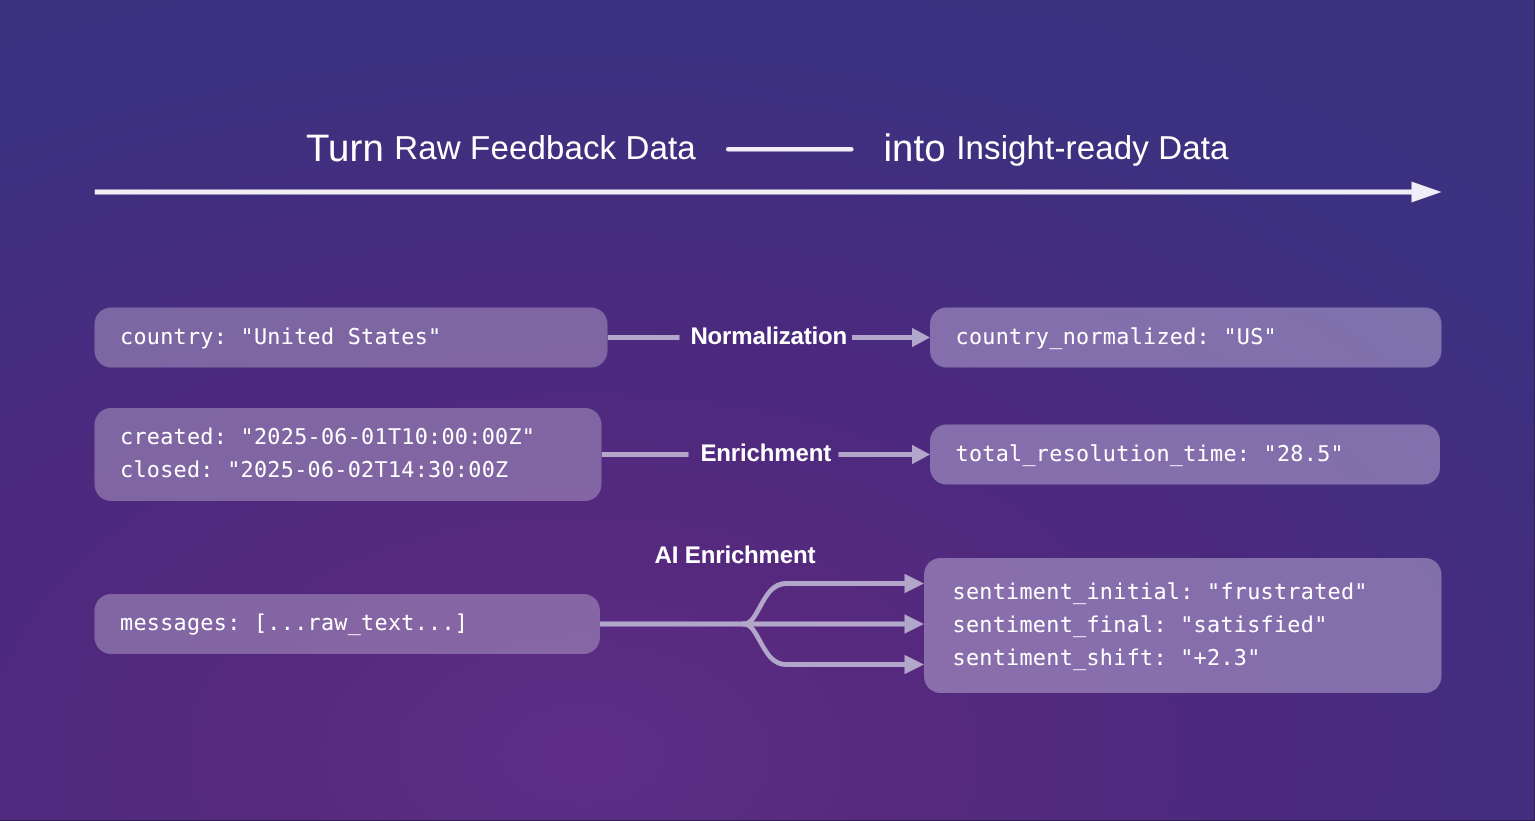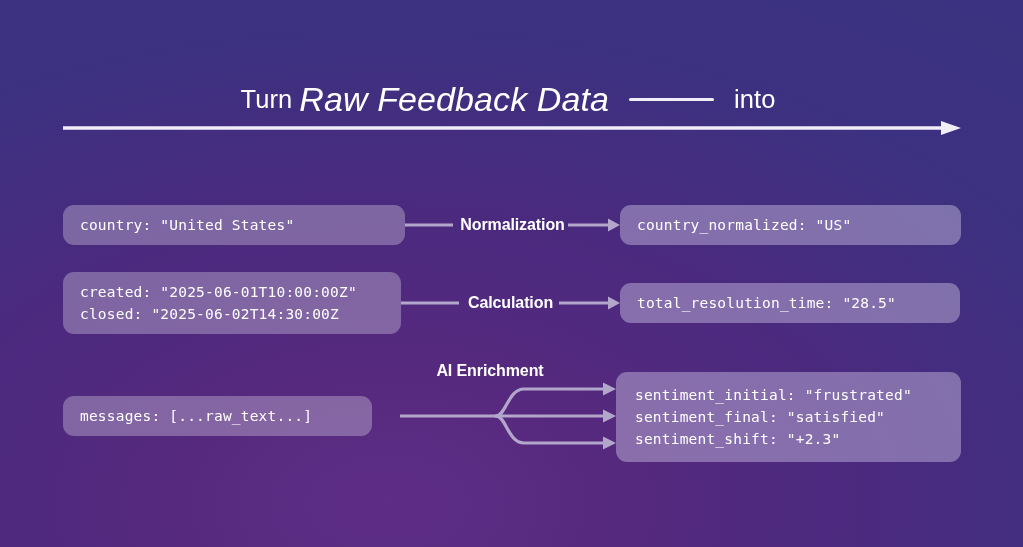--- a/index.html
+++ b/index.html
@@ -33,22 +33,21 @@
     gap: 0;
     white-space: nowrap;
   }
   .title-word {
     color: #ffffff;
     font-size: 25.5px;
     letter-spacing: 0.1px;
   }
   .title-em {
     color: #ffffff;
-    font-size: 34px;
-    font-style: italic;
+    font-size: 22px;
     letter-spacing: 0.1px;
   }
   #title-rule {
     width: 85px;
     height: 3px;
     background: #f2eef8;
     margin: 0 20px;
     border-radius: 2px;
   }
   .sp { display: inline-block; width: 7px; }
@@ -106,37 +105,38 @@
   #label-r1     { left: 405px; top: 216px; width: 215px; }
   #conn-r1      { left: 405px; top: 214px; width: 215px; height: 22px; }
 
   
   #box-r2-left  { left: 63px;  top: 272px; width: 338px; height: 62px; padding: 0 17px; }
   #box-r2-right { left: 620px; top: 283px; width: 340px; height: 40px; padding: 0 17px; }
   #label-r2     { left: 401px; top: 294px; width: 219px; }
   #conn-r2      { left: 401px; top: 292px; width: 219px; height: 22px; }
 
   
-  #box-r3-left  { left: 63px;  top: 396px; width: 309px; height: 40px; padding: 0 17px; }
+  #box-r3-left  { left: 63px;  top: 396px; width: 337px; height: 40px; padding: 0 17px; }
   #box-r3-right { left: 616px; top: 372px; width: 345px; height: 90px; padding: 0 19px; }
   #label-r3     { left: 380px; top: 362px; width: 220px; }
   #conn-r3      { left: 400px; top: 376px; width: 220px; height: 82px; }
 </style>
 </head>
 <body>
 
 <div id="stage">
 
   <div id="title-row">
     <span class="title-word">Turn</span>
     <span class="sp"></span>
     <span class="title-em">Raw Feedback Data</span>
     <span id="title-rule"></span>
     <span class="title-word">into</span>
     <span class="sp"></span>
+    <span class="title-em">Insight-ready Data</span>
   </div>
 
   <svg id="main-arrow" viewBox="0 0 898 16" width="898" height="16">
     <line x1="0" y1="8" x2="880" y2="8" stroke="#f2eef8" stroke-width="3.4"></line>
     <polygon points="878,1 898,8 878,15" fill="#f2eef8"></polygon>
   </svg>
 
   <div class="box box-left" id="box-r1-left">
     <div class="code-line">country: "United States"</div>
   </div>
@@ -157,21 +157,21 @@
     <div class="code-line">created: "2025-06-01T10:00:00Z"</div>
     <div class="code-line">closed: "2025-06-02T14:30:00Z</div>
   </div>
 
   <svg class="connector" id="conn-r2" viewBox="0 0 219 22" width="219" height="22">
     <line x1="0" y1="11" x2="58" y2="11" stroke="#b3a6cb" stroke-width="3.2"></line>
     <line x1="158" y1="11" x2="209" y2="11" stroke="#b3a6cb" stroke-width="3.2"></line>
     <polygon points="207,4.5 219,11 207,17.5" fill="#b3a6cb"></polygon>
   </svg>
 
-  <div class="stage-label" id="label-r2">Calculation</div>
+  <div class="stage-label" id="label-r2">Enrichment</div>
 
   <div class="box box-right" id="box-r2-right">
     <div class="code-line">total_resolution_time: "28.5"</div>
   </div>
 
   <div class="box box-left" id="box-r3-left">
     <div class="code-line">messages: [...raw_text...]</div>
   </div>
 
   <div class="stage-label" id="label-r3">AI Enrichment</div>

